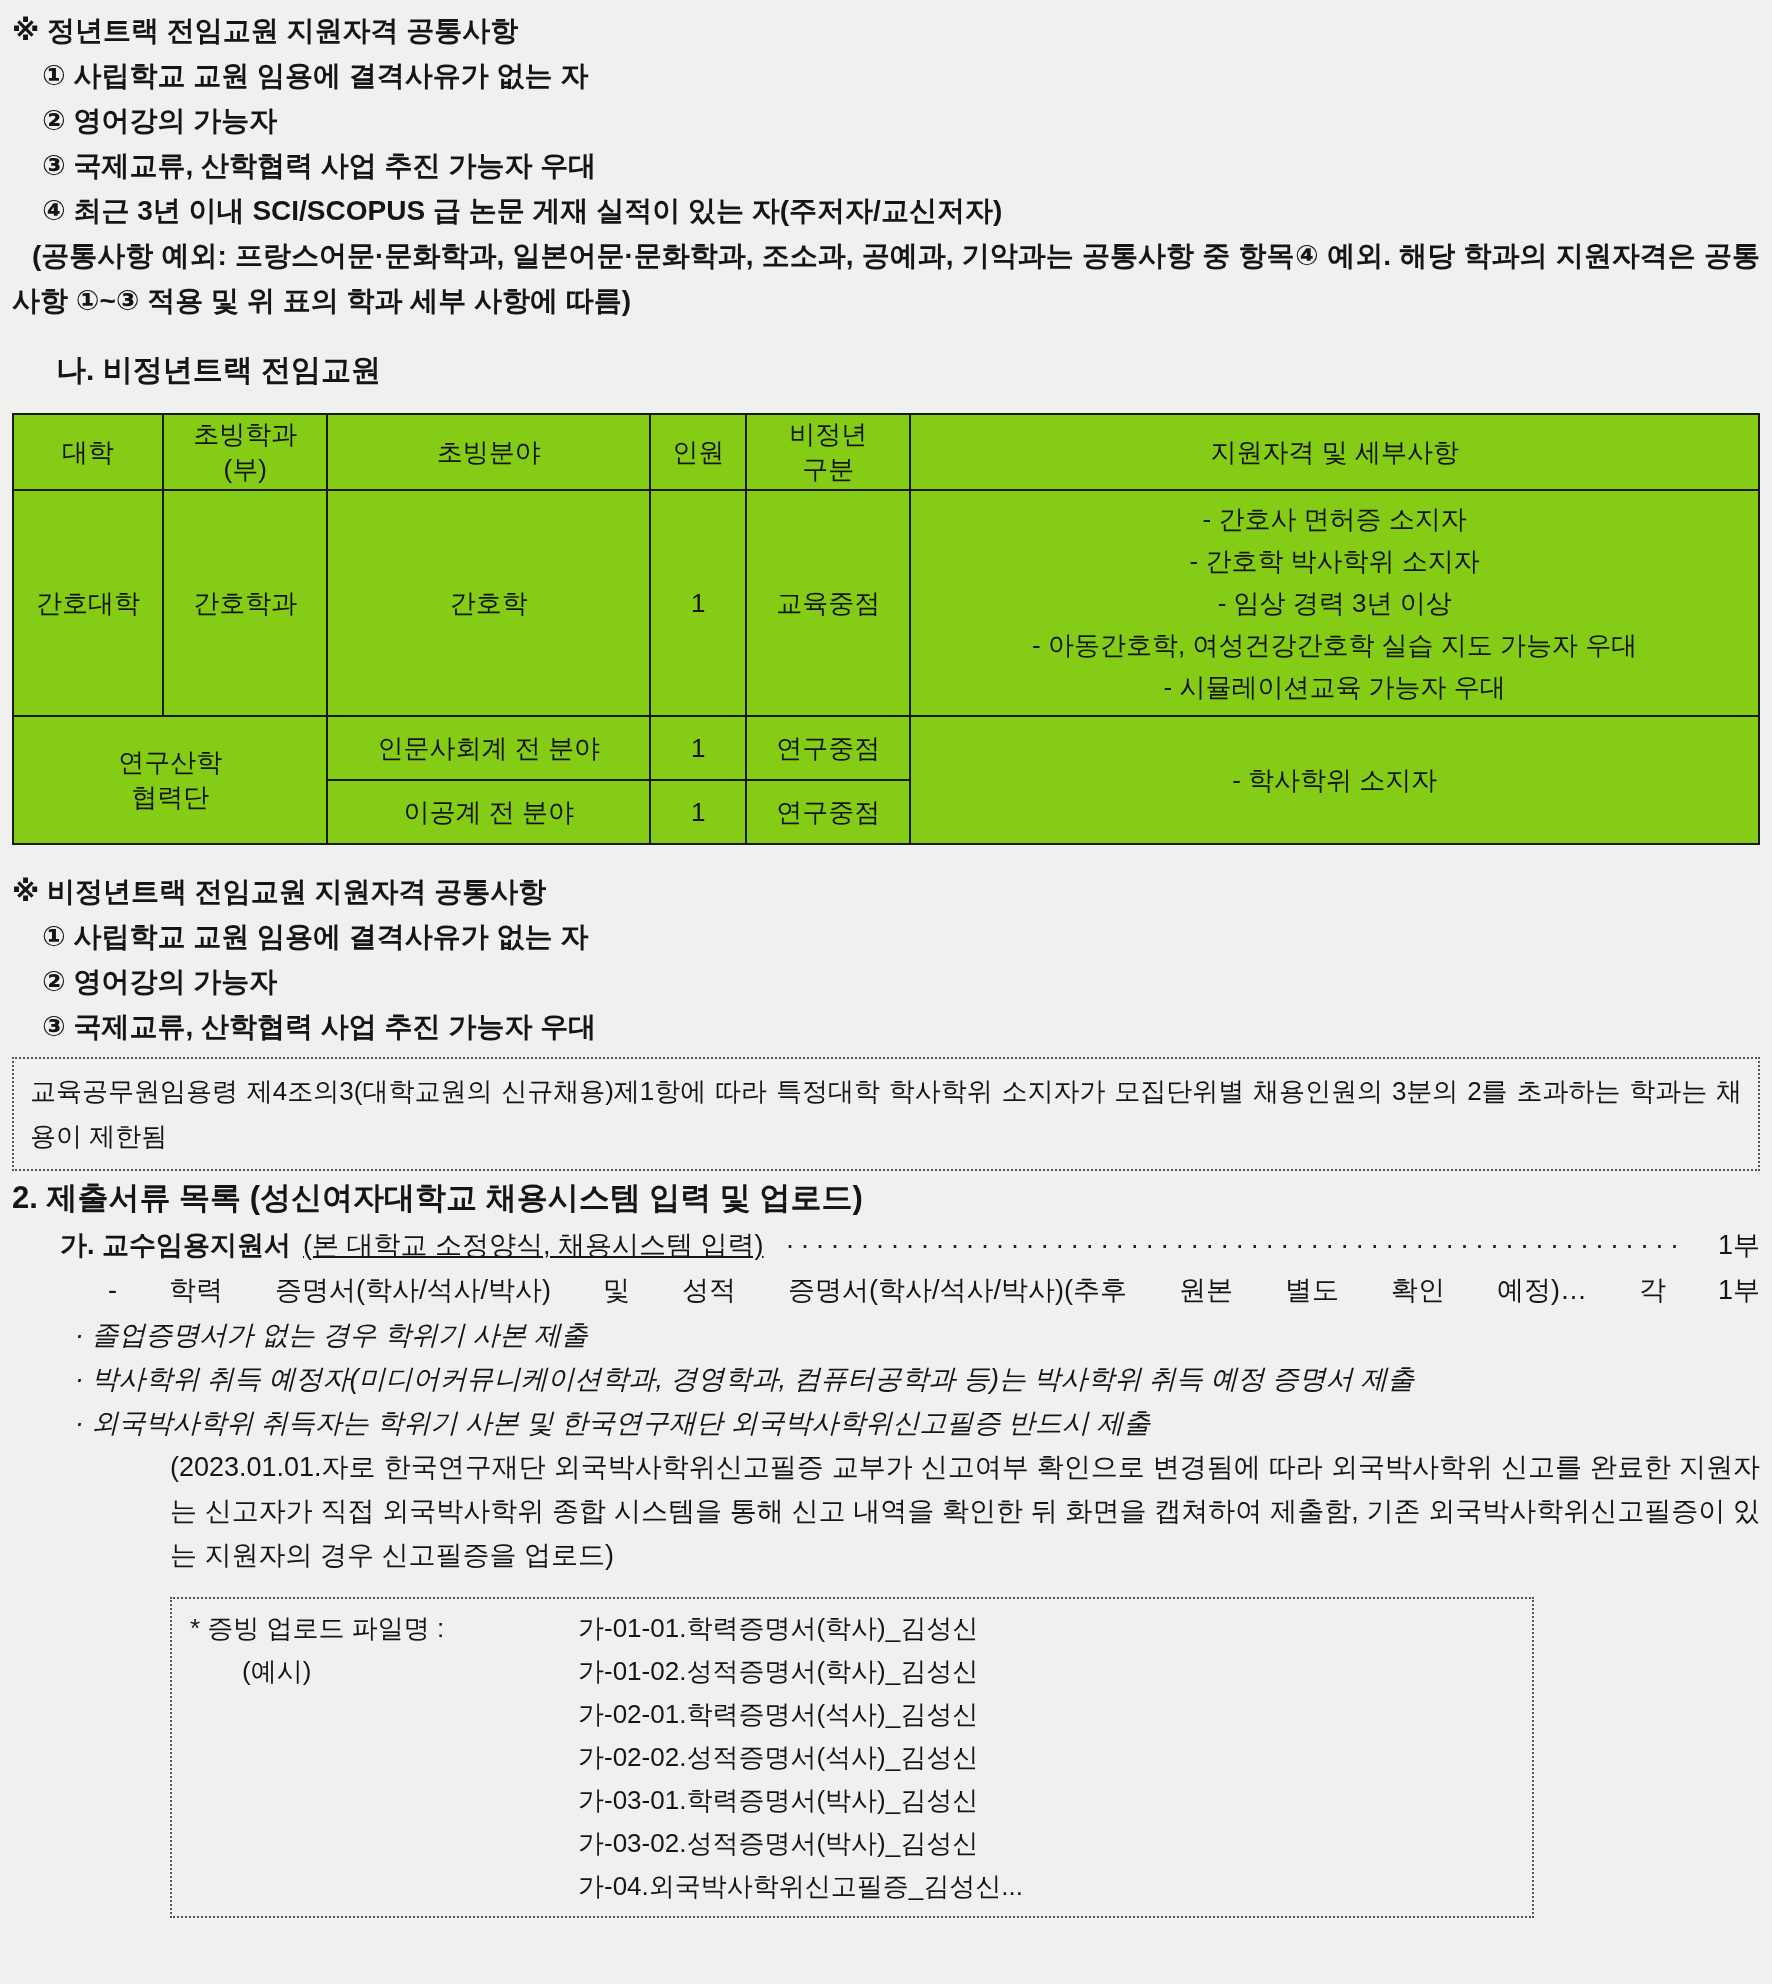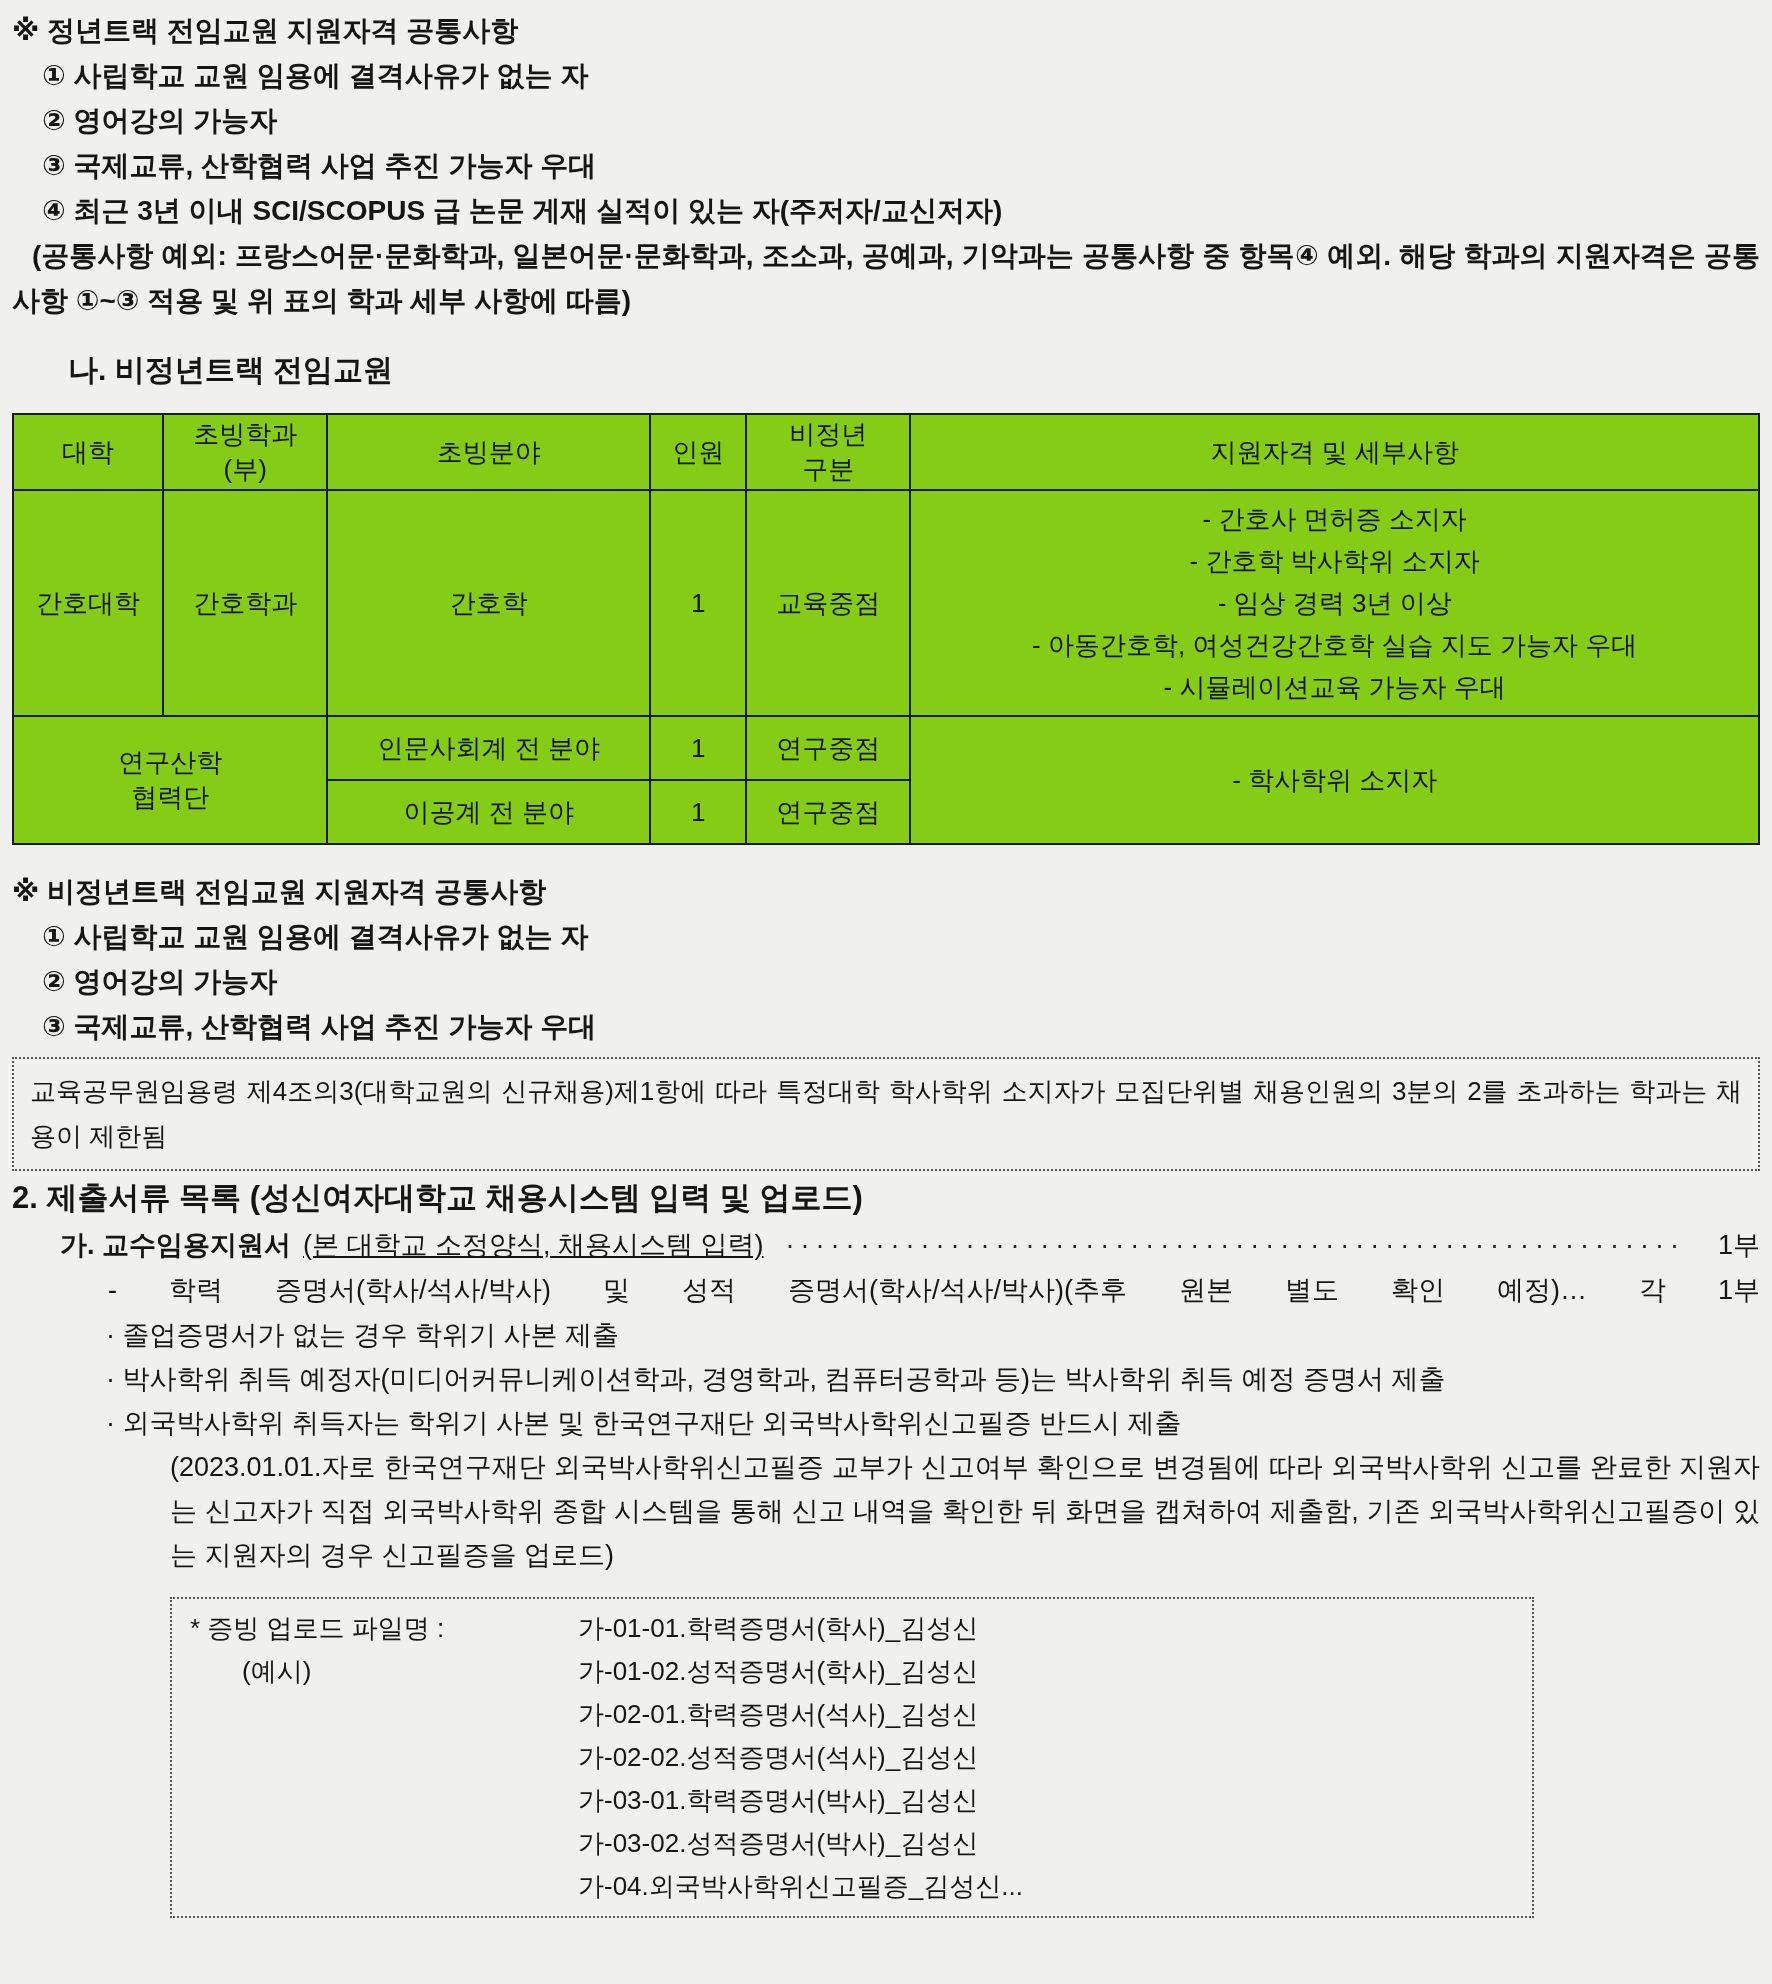--- a/index.html
+++ b/index.html
@@ -18,21 +18,21 @@
   
   .notes { font-weight: bold; font-size: 28px; line-height: 45px; }
   .notes .note-title { margin-left: 0; }
   .notes .note-item  { margin-left: 30px; }
   .notes .note-exception {
     text-indent: 20px;
     text-align: justify;
   }
   
   .subheading {
-    margin: 26px 0 0 56px;
+    margin: 26px 0 0 44px;
     font-size: 30px; font-weight: bold; line-height: 42px;
   }
   
   table.recruit {
     margin-top: 22px;
     width: 1748px;
     border-collapse: collapse;
     table-layout: fixed;
     font-size: 26px;
     background: #84cc16;
@@ -87,23 +87,24 @@
     margin: 0 10px 0 22px;
     color: #222;
   }
   .ga-count { white-space: nowrap; }
   .degree-line {
     margin: 0 0 0 96px;
     font-size: 27px; line-height: 45px;
     text-align: justify; text-align-last: justify;
   }
   .sub-bullet {
-    margin-left: 94px;
+    margin-left: 63px;
     font-size: 27px; line-height: 44px;
     text-align: justify;
+    font-style: italic;
   }
   .sub-bullet.hang {
     padding-left: 56px; text-indent: -56px;
   }
   .foreign-note {
     margin-left: 158px;
     font-size: 27px; line-height: 44px;
     text-align: justify;
   }
   

